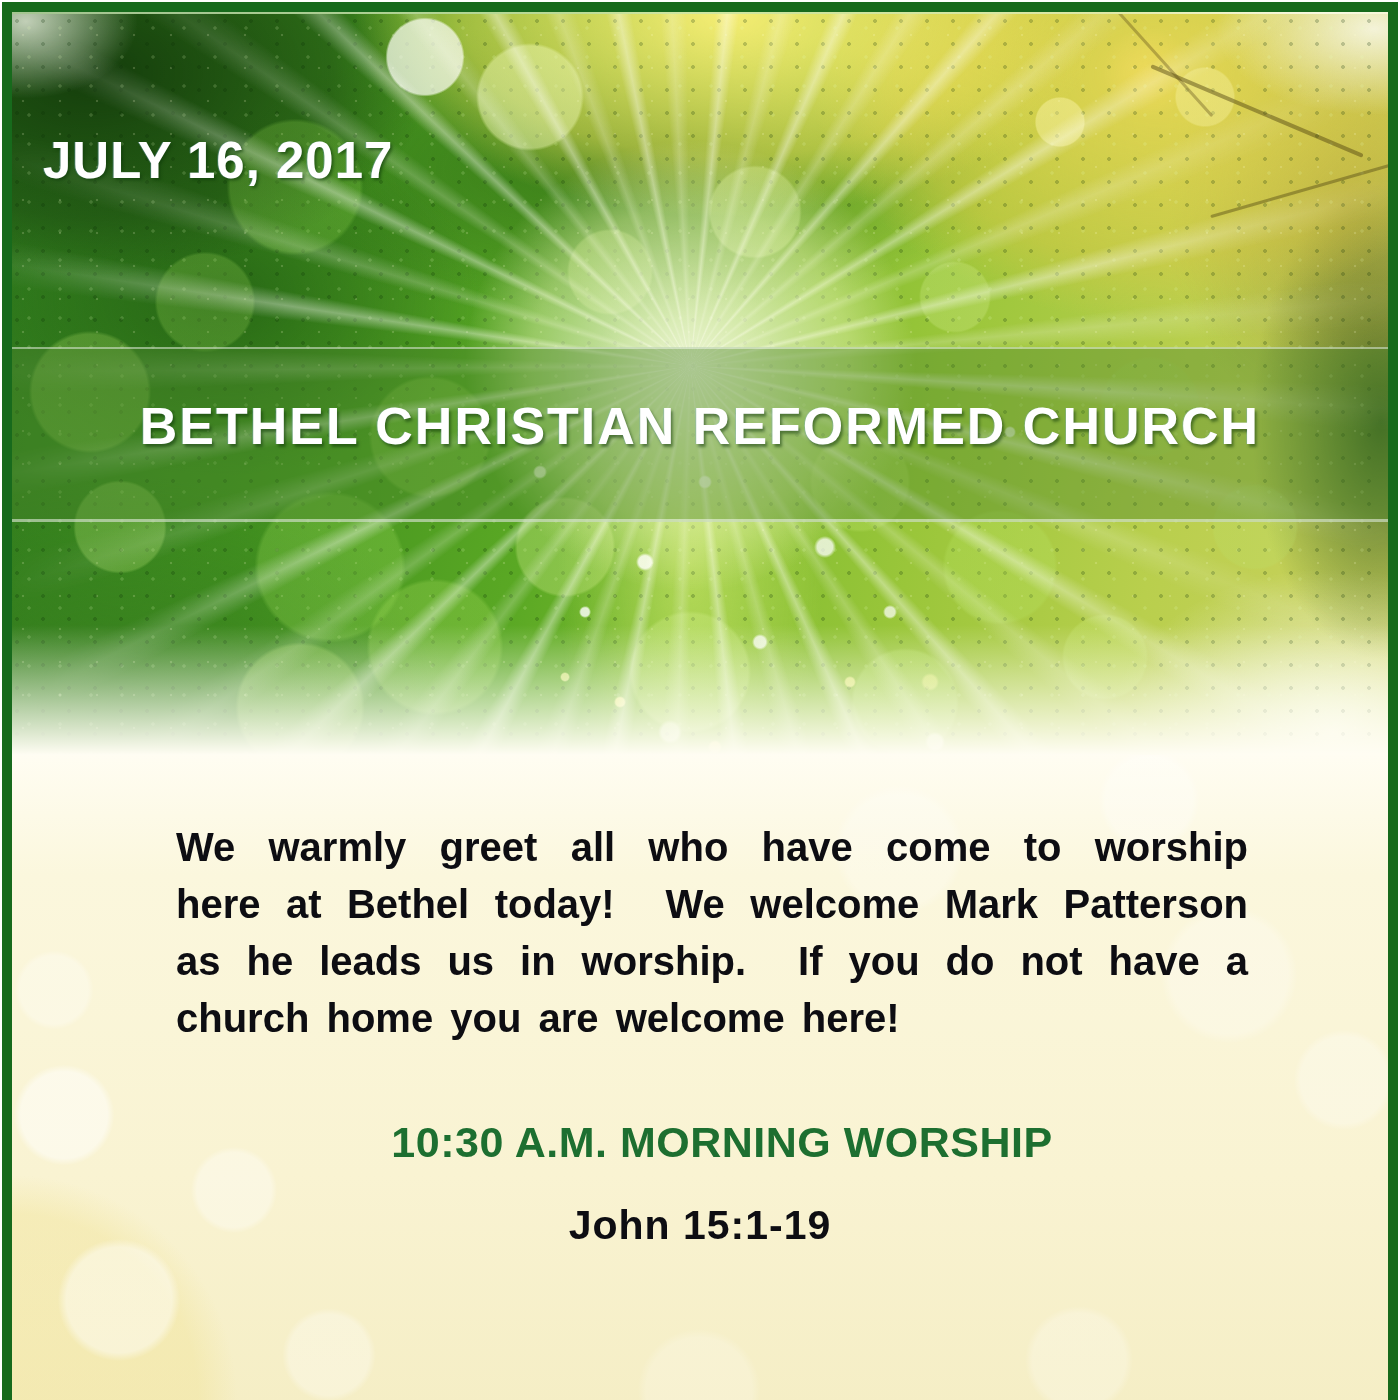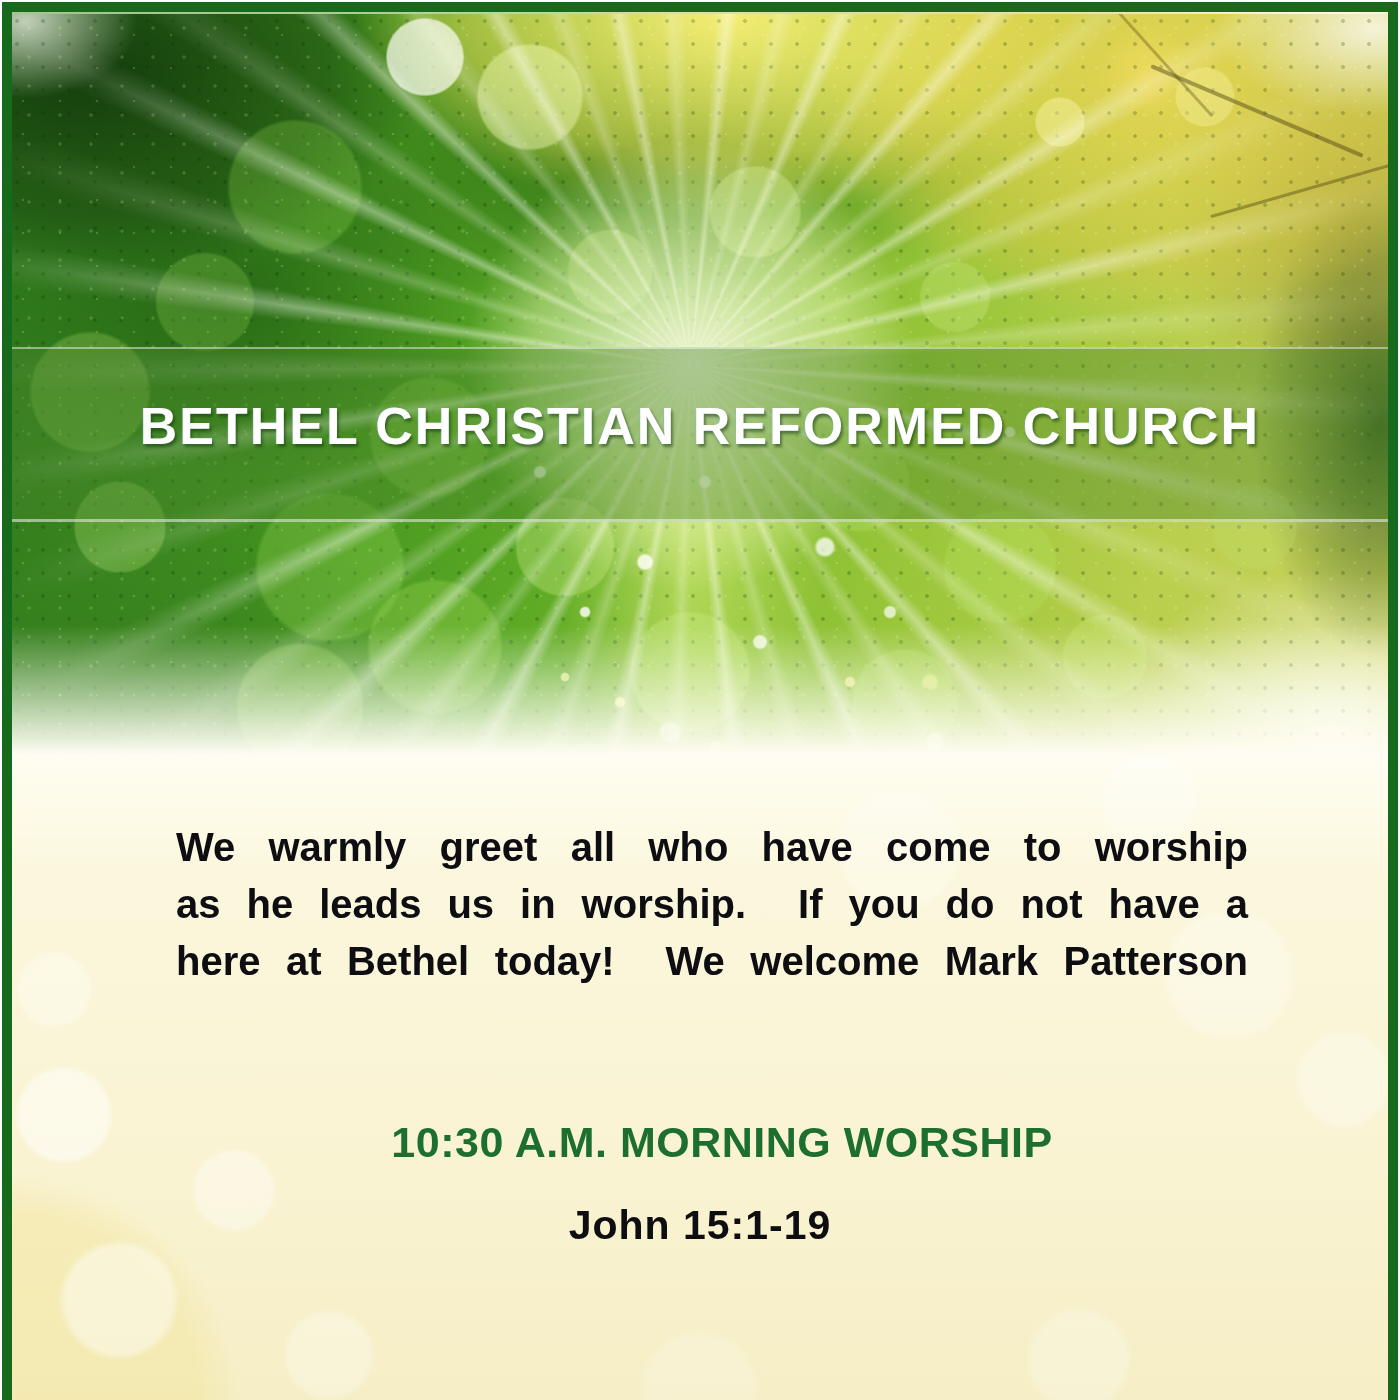--- a/index.html
+++ b/index.html
@@ -224,35 +224,37 @@
     <div class="frame-inner">
 
       <div class="header-art">
         <div class="speckle-layer"></div>
         <div class="bokeh-layer"></div>
         <div class="rays-layer"></div>
         <div class="branch-streak branch-1"></div>
         <div class="branch-streak branch-2"></div>
         <div class="branch-streak branch-3"></div>
 
+        <div class="date-text">JULY 16, 2017</div>
 
         <div class="title-band">
           <h1 class="church-name">BETHEL CHRISTIAN REFORMED CHURCH</h1>
         </div>
 
         <div class="header-fade"></div>
       </div>
 
       <div class="page-body">
         <div class="body-bokeh"></div>
 
         <div class="welcome-paragraph">
           <div class="welcome-line">We warmly greet all who have come to worship</div>
+          <div class="welcome-line">here at Bethel today!  We welcome Mark Patterson</div>
           <div class="welcome-line">as he leads us in worship.  If you do not have a</div>
-          <div class="welcome-line">here at Bethel today!  We welcome Mark Patterson</div>
+          <div class="welcome-line last">church home you are welcome here!</div>
         </div>
 
         <h2 class="service-heading">10:30 A.M. MORNING WORSHIP</h2>
         <div class="scripture-ref">John 15:1-19</div>
       </div>
 
     </div>
   </div>
 </div>
 

